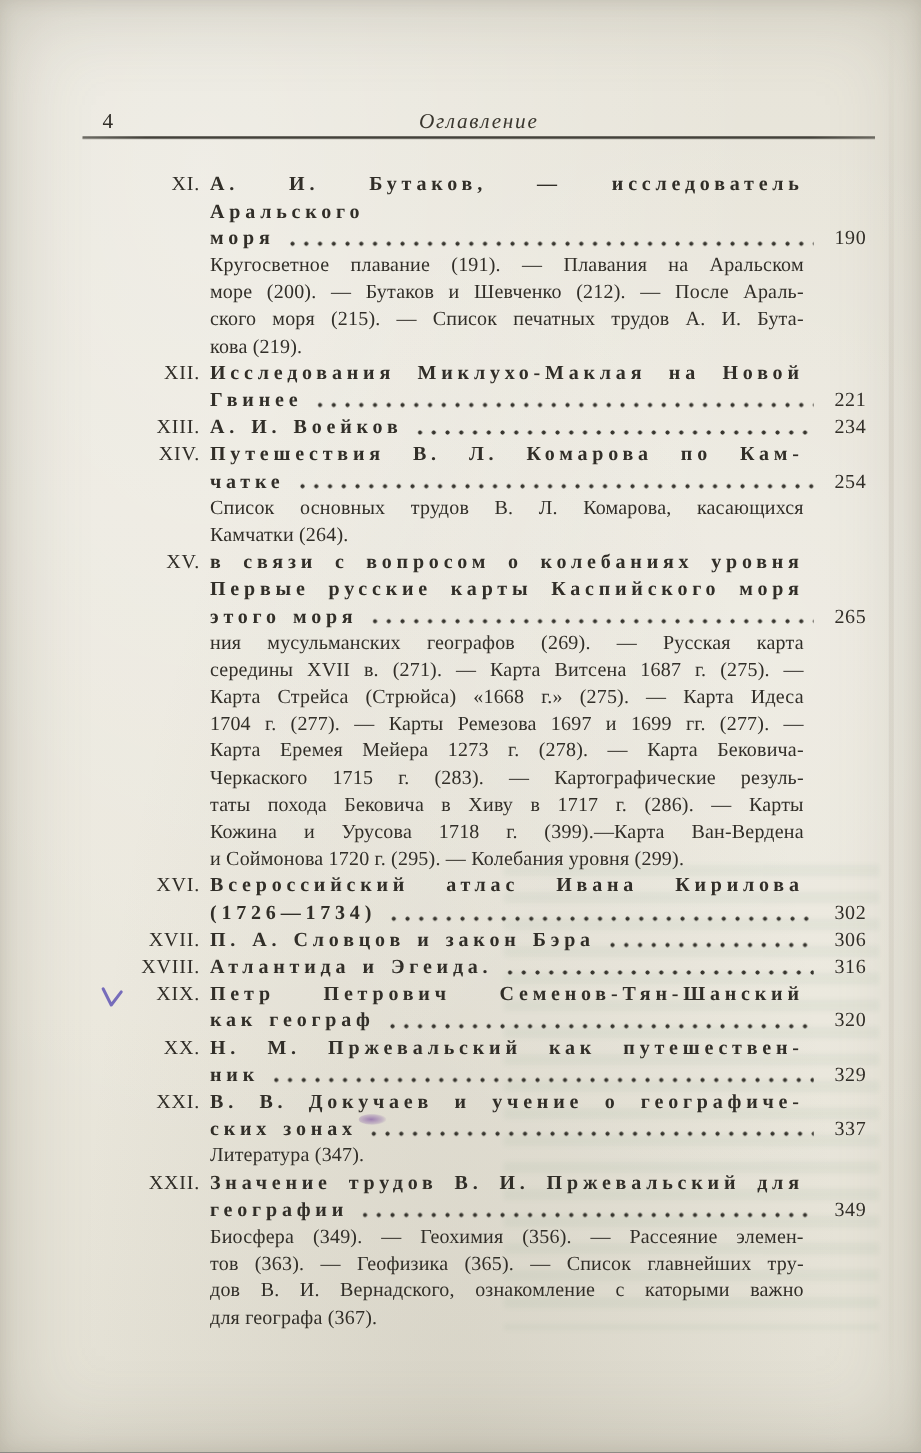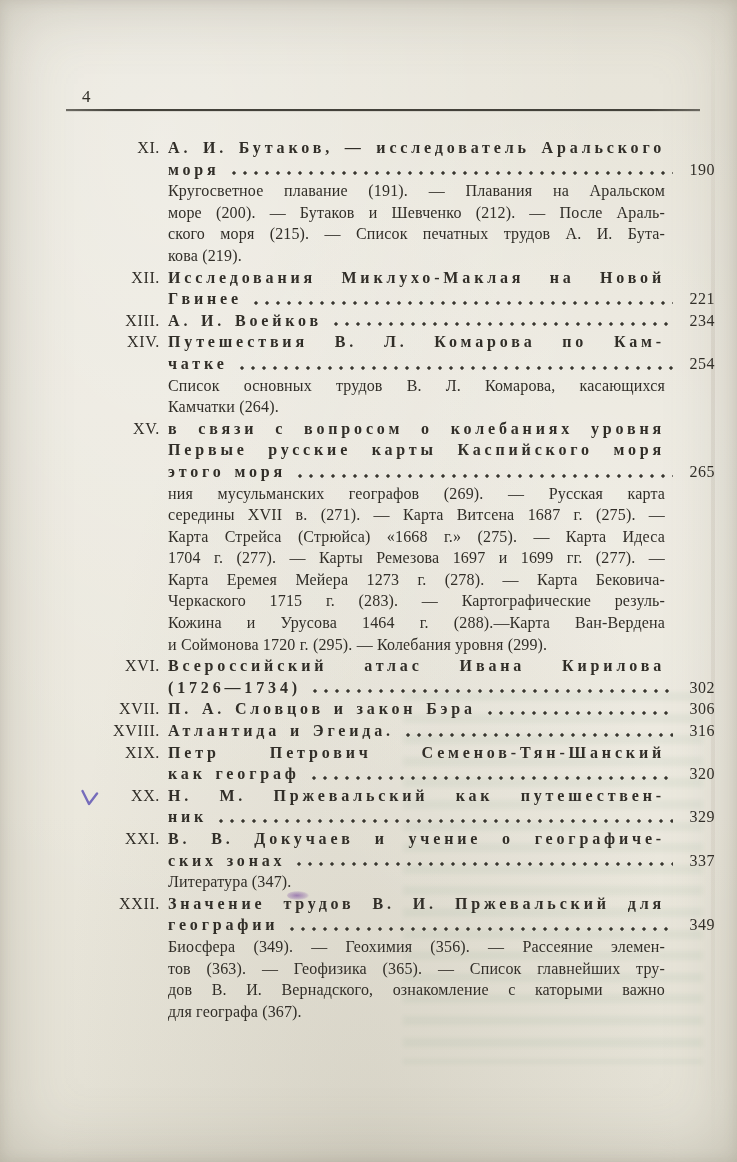--- a/index.html
+++ b/index.html
@@ -37,21 +37,21 @@
     font-size:17px; line-height:20px; letter-spacing:0.08em;
     color:#3a372f;
   }
   .hdr-rule {
     position:absolute; left:66px; right:37px; top:109px; height:2px;
     background: linear-gradient(90deg, rgba(67,65,58,0.75), var(--rule,#43413a) 8%, var(--rule,#43413a) 92%, rgba(67,65,58,0.75));
     box-shadow: 0 1px 0 rgba(67,65,58,0.12);
   }
   
   .toc {
-    position:absolute; left:66px; right:22px; top:137px; z-index:1;
+    position:absolute; left:66px; right:44px; top:137px; z-index:1;
     font-size:16px; line-height:21.6px;
   }
   .entry { display:grid; grid-template-columns:102px 1fr; }
   .numeral { text-align:right; padding-right:8px; letter-spacing:0.04em; white-space:nowrap; }
   .tline { display:flex; align-items:baseline; }
   .tline .txt { letter-spacing:0.24em; word-spacing:0.12em; white-space:nowrap;font-weight:bold; }
   .tline.full { display:block; text-align:justify; text-align-last:justify; padding-right:50px; }
   .tline.full .txt { white-space:normal; }
   .leader {
     flex:1 1 30px; min-width:0; height:4px;
@@ -70,20 +70,21 @@
     background: radial-gradient(ellipse at 45% 50%, rgba(122,77,160,0.65), rgba(122,77,160,0.25) 55%, rgba(122,77,160,0) 75%);
     filter: blur(0.4px);
   }
 </style>
 </head>
 <body>
 
 <div class="scan-page">
 
   <div class="hdr-num">4</div>
+  <div class="hdr-title">Оглавление</div>
   <div class="hdr-rule"></div>
 
   <div class="toc">
   <div class="entry">
     <div class="numeral">XI.</div>
     <div class="body">
           <div class="tline full"><span class="txt">А. И. Бутаков, — исследователь Аральского</span></div>
           <div class="tline">
             <span class="txt">моря</span>
             <span class="leader"></span>
@@ -142,21 +143,22 @@
             <span class="txt">этого моря</span>
             <span class="leader"></span>
             <span class="pgnum">265</span>
           </div>
           <div class="nline j">ния мусульманских географов (269). — Русская карта</div>
           <div class="nline j">середины XVII в. (271). — Карта Витсена 1687 г. (275). —</div>
           <div class="nline j">Карта Стрейса (Стрюйса) «1668 г.» (275). — Карта Идеса</div>
           <div class="nline j">1704 г. (277). — Карты Ремезова 1697 и 1699 гг. (277). —</div>
           <div class="nline j">Карта Еремея Мейера 1273 г. (278). — Карта Бековича-</div>
           <div class="nline j">Черкаского 1715 г. (283). — Картографические резуль-</div>
-          <div class="nline j">Кожина и Урусова 1464 г. (288).—Карта Ван-Вердена</div>
+          <div class="nline j">таты похода Бековича в Хиву в 1717 г. (286). — Карты</div>
+          <div class="nline j">Кожина и Урусова 1718 г. (399).—Карта Ван-Вердена</div>
           <div class="nline">и Соймонова 1720 г. (295). — Колебания уровня (299).</div>
         </div>
   </div>
 
   <div class="entry">
     <div class="numeral">XVI.</div>
     <div class="body">
           <div class="tline full"><span class="txt">Всероссийский атлас Ивана Кирилова</span></div>
           <div class="tline">
             <span class="txt">(1726—1734)</span>

